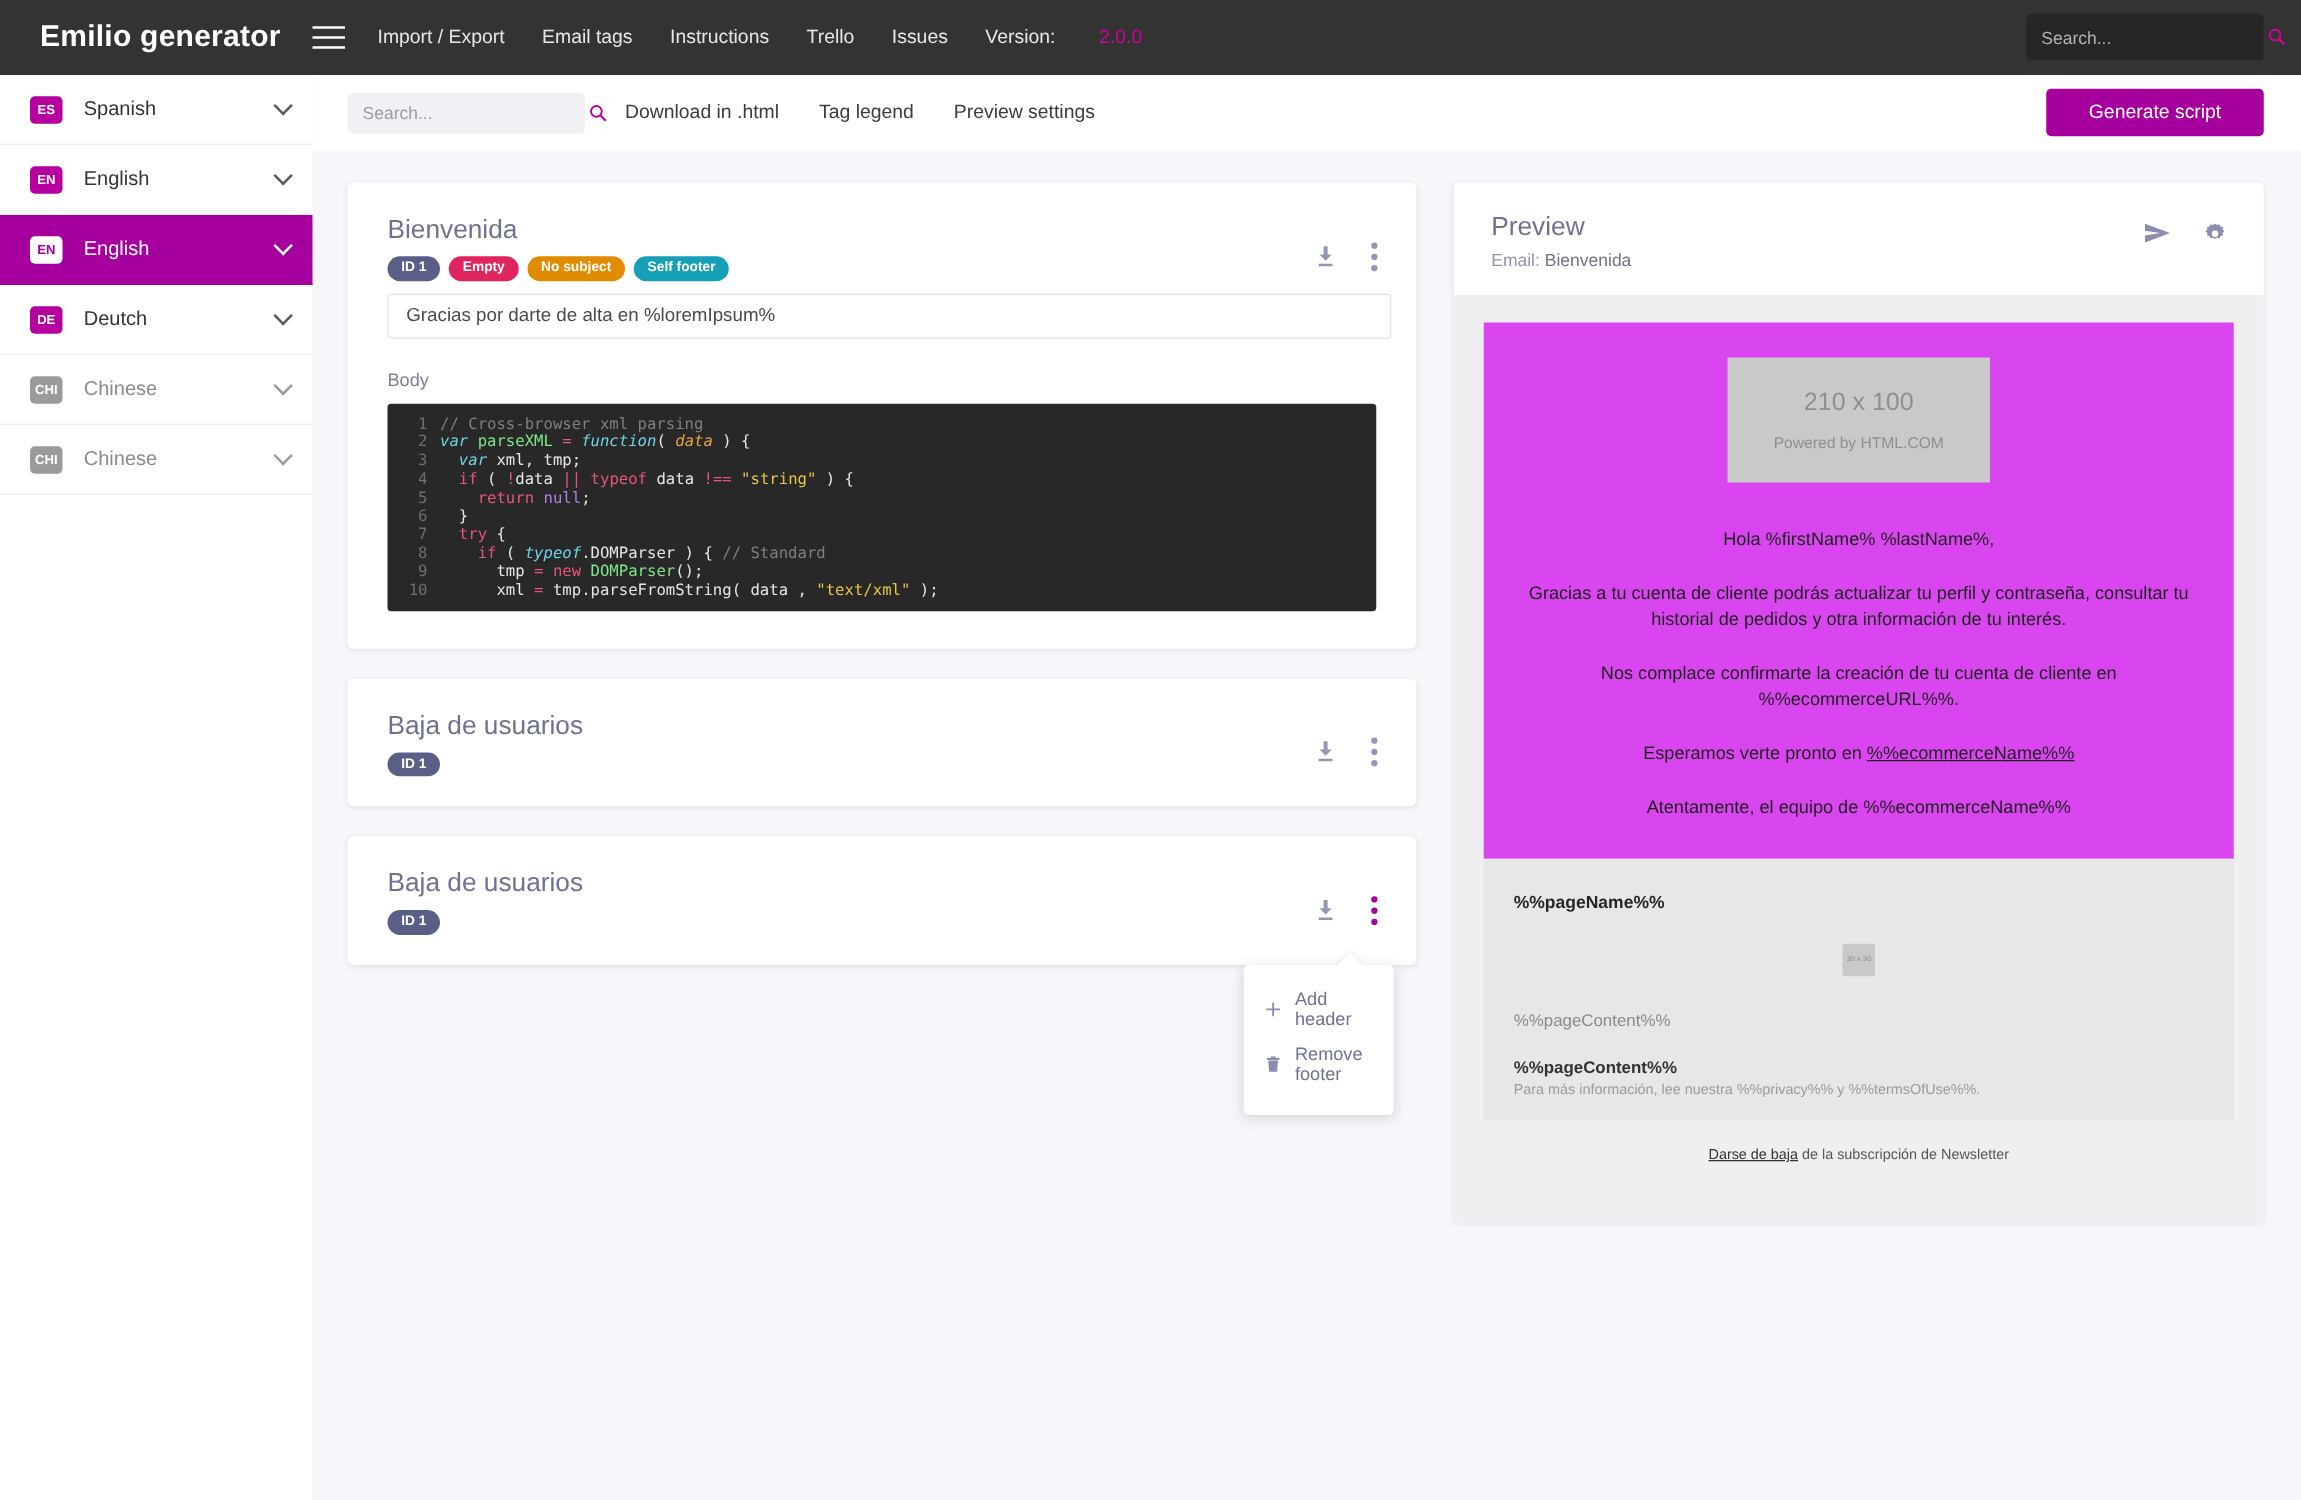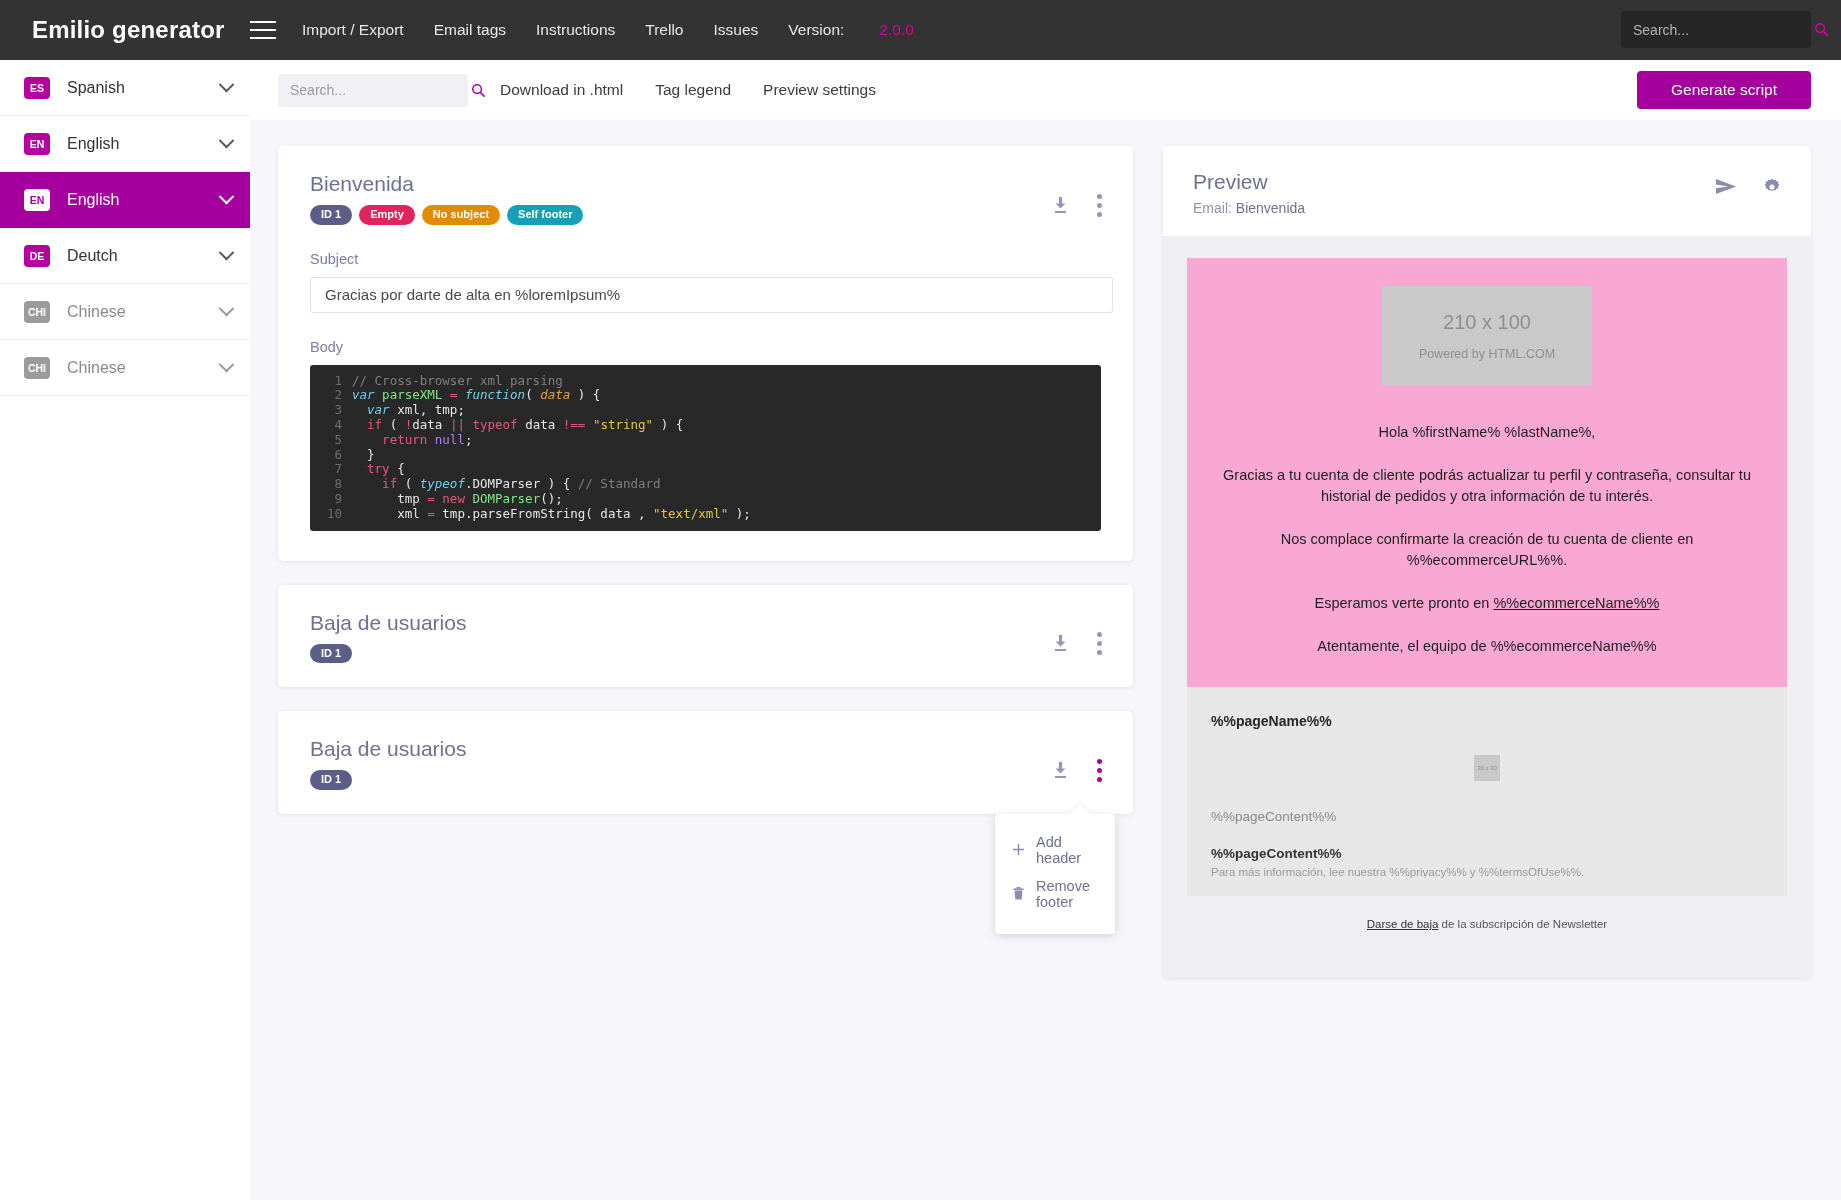--- a/index.html
+++ b/index.html
@@ -166,21 +166,21 @@
   .mi-ico { width: 14px; display: flex; justify-content: center; flex: none; }
 
   
   .prev-card { background: #fff; border-radius: 5px; box-shadow: 0 1px 4px rgba(60,50,90,.10); }
   .prev-head { display: flex; padding: 24px 30px 20px 30px; align-items: flex-start; justify-content: space-between; }
   .prev-title { font-size: 21px; color: #6e7192; }
   .prev-sub { font-size: 14px; color: #9093b4; margin-top: 6px; }
   .prev-sub b { color: #6e7192; font-weight: normal; }
   .prev-actions { margin-left: auto; display: flex; align-items: center; gap: 26px; padding-top: 8px; }
   .prev-body { background: #efeff1; padding: 22px 24px 24px 24px; }
-  .mail { background: #f9a8d4; padding: 28px 24px 30px 24px; text-align: center; }
+  .mail { background: #d946ef; padding: 28px 24px 30px 24px; text-align: center; }
   .img-ph {
     width: 210px; height: 100px; background: #c9c9c9; margin: 0 auto 36px auto;
     display: flex; flex-direction: column; align-items: center; justify-content: center; gap: 13px;
   }
   .img-ph .d1 { font-size: 20px; color: #8f8f8f; }
   .img-ph .d2 { font-size: 12.5px; color: #8f8f8f; }
   .mail h2 { font-size: 16.5px; color: #1a1a1a; margin-bottom: 24px; }
   .mail p { font-size: 14.5px; color: #1f1f1f; line-height: 1.45; margin-bottom: 22px; }
   .mail p:last-child { margin-bottom: 0; }
   .mail a { color: #1f1f1f; }
@@ -298,21 +298,20 @@
                 <path d="M3.6 7.6 L8.5 12.6 L13.4 7.6 Z" fill="#9496b8"></path>
                 <rect x="3" y="15" width="11" height="2" fill="#9496b8"></rect>
               </svg>
               <span class="kebab">
                   <i></i>
                   <i></i>
                   <i></i>
                 </span>
             </div>
           </div>
-          <div class="field-label">Subject</div>
           <div class="subject-input">
             <input type="text" value="Gracias por darte de alta en %loremIpsum%" style="">
           </div>
           <div class="field-label">Body</div>
           <div class="code-wrap">
             <div id="code-lines">
                 <div class="code-line"><span class="ln">1</span><span><span class="cm">// Cross-browser xml parsing</span></span></div>
                 <div class="code-line"><span class="ln">2</span><span><span class="it">var </span><span class="fn">parseXML </span><span class="op">= </span><span class="it">function</span><span class="df">( </span><span class="pr">data</span><span class="df"> ) {</span></span></div>
                 <div class="code-line"><span class="ln">3</span><span><span class="df">  </span><span class="it">var </span><span class="df">xml, tmp;</span></span></div>
                 <div class="code-line"><span class="ln">4</span><span><span class="df">  </span><span class="kw">if</span><span class="df"> ( </span><span class="op">!</span><span class="df">data </span><span class="op">|| </span><span class="kw">typeof </span><span class="df">data </span><span class="op">!== </span><span class="st">"string"</span><span class="df"> ) {</span></span></div>

